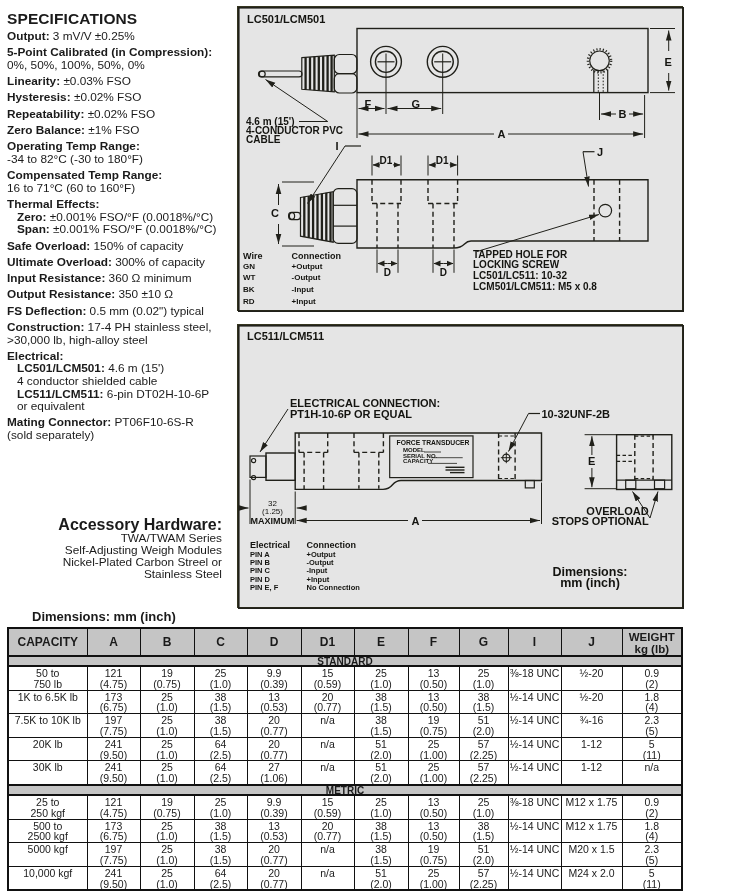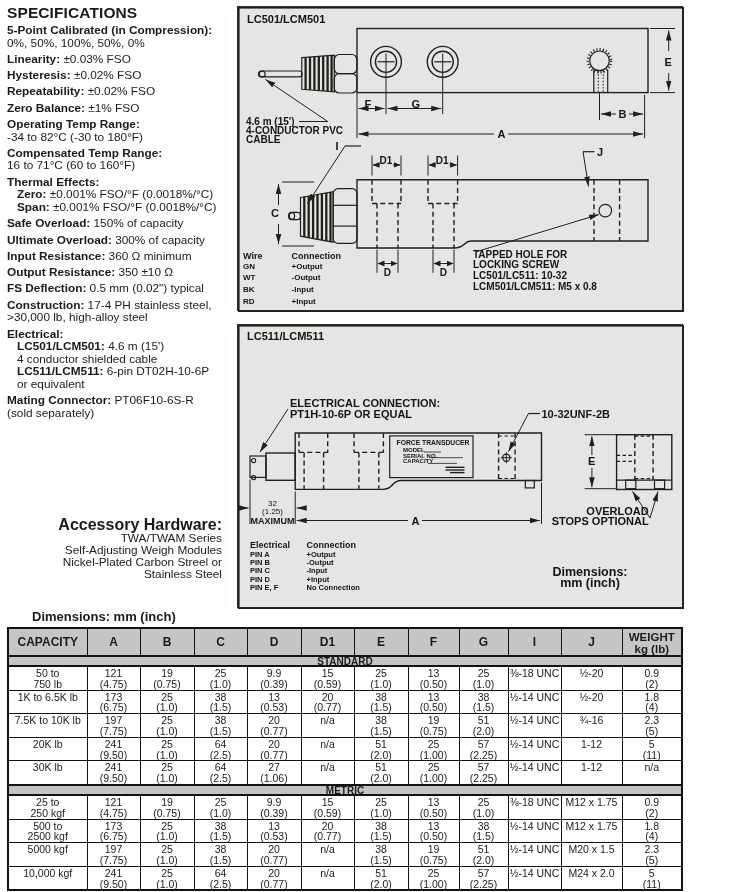--- a/index.html
+++ b/index.html
@@ -2,21 +2,21 @@
 <html><head>
 <meta charset="utf-8">
 <style>
   html,body{margin:0;padding:0;}
   body{width:750px;height:892px;position:relative;background:#fff;
        font-family:"Liberation Sans", sans-serif;color:#1a1a1a;
        -webkit-font-smoothing:antialiased;}
   .abs{position:absolute;}
   
   #leftcol{left:7px;top:0px;width:234px;font-size:11.8px;line-height:12.6px;}
-  #leftcol h1{font-size:15.5px;line-height:20px;margin:3px 0 1px 0;letter-spacing:0.1px;}
+  #leftcol h1{font-size:15.5px;line-height:20px;margin:9px 0 1px 0;letter-spacing:0.1px;}
   #leftcol p{margin:0 0 3.7px 0;}
   .sp{display:inline-block;width:10px;}
   b{font-weight:bold;}
   
   .dbox{background:#e5e5e5;border:1.6px solid #35351f;box-sizing:border-box;}
   #box1{left:237px;top:6px;width:446px;height:305px;}
   #box2{left:237px;top:324px;width:446px;height:284px;}
   
   #acc{left:0px;top:518px;width:222px;text-align:right;font-size:11.8px;line-height:12px;}
   #acc .t{font-size:16px;font-weight:bold;line-height:14px;margin-bottom:0;}
@@ -28,20 +28,21 @@
   #dtable .hd{background:#c5c5c5;font-size:12px;font-weight:bold;height:25px;vertical-align:middle;border-bottom-width:2px;}
   #dtable .band{background:#c5c5c5;font-weight:bold;font-size:10px;height:6px;line-height:7px;vertical-align:middle;border-top-width:2px;border-bottom-width:2px;}
   #dtable .dr{height:22px;}
   #dtable td{padding-top:1px;}
 </style>
 </head>
 <body>
 
 <div id="leftcol" class="abs">
   <h1>SPECIFICATIONS</h1>
+  <p><b>Output:</b> 3 mV/V ±0.25%</p>
   <p><b>5-Point Calibrated (in Compression):</b><br>0%, 50%, 100%, 50%, 0%</p>
   <p><b>Linearity:</b> ±0.03% FSO</p>
   <p><b>Hysteresis:</b> ±0.02% FSO</p>
   <p><b>Repeatability:</b> ±0.02% FSO</p>
   <p><b>Zero Balance:</b> ±1% FSO</p>
   <p><b>Operating Temp Range:</b><br>-34 to 82°C (-30 to 180°F)</p>
   <p><b>Compensated Temp Range:</b><br>16 to 71°C (60 to 160°F)</p>
   <p><b>Thermal Effects:</b><br><span class="sp"></span><b>Zero:</b> ±0.001% FSO/°F (0.0018%/°C)<br><span class="sp"></span><b>Span:</b> ±0.001% FSO/°F (0.0018%/°C)</p>
   <p><b>Safe Overload:</b> 150% of capacity</p>
   <p><b>Ultimate Overload:</b> 300% of capacity</p>

